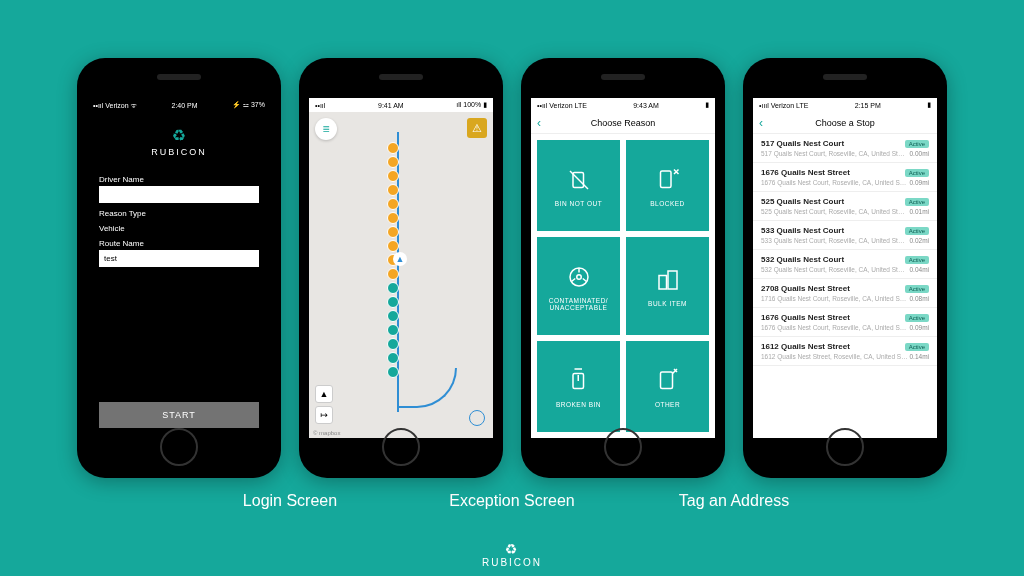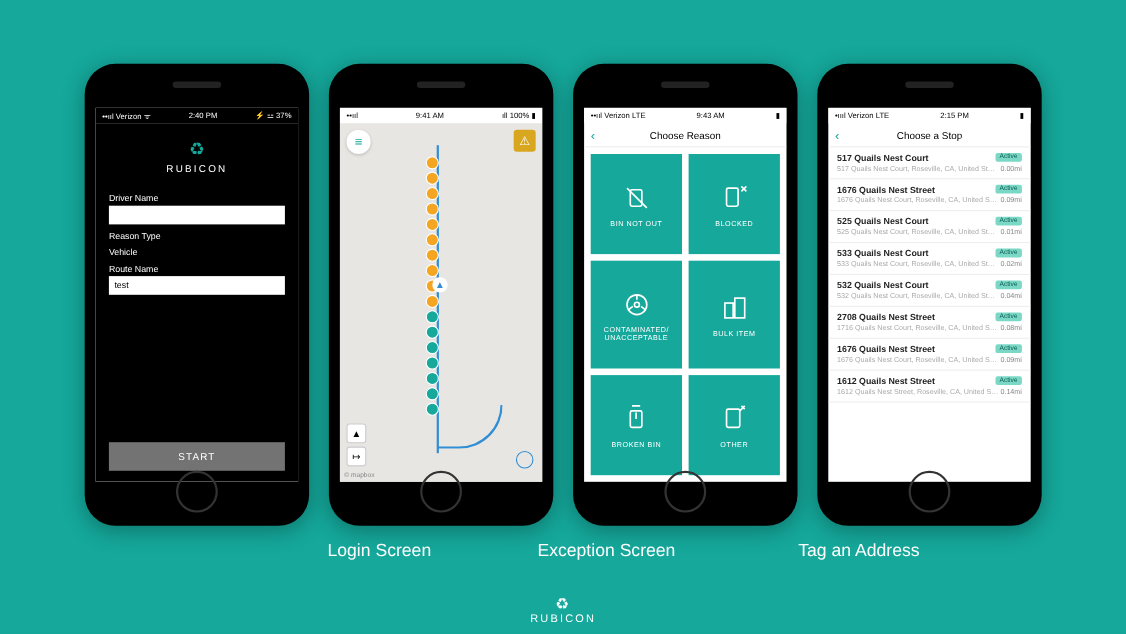--- a/index.html
+++ b/index.html
@@ -137,33 +137,33 @@
     text-align:center; padding:4px; letter-spacing:0.5px;
   }
   .exc-tile svg { width:30px; height:30px; stroke:#fff; stroke-width:2; fill:none; margin-bottom:5px; }
 
   
   .tag-list { height:calc(100% - 36px); overflow:hidden; }
   .stop-row {
     padding:5px 8px; border-bottom:1px solid #eee;
     display:flex; flex-direction:column; gap:2px;
   }
-  .stop-top { display:flex; justify-content:space-between; align-items:flex-start; }
+  .stop-top { display:flex; justify-content:space-between; align-items:flex-end; }
   .stop-name { font-size:8px; font-weight:600; color:#222; }
   .stop-badge { background:#7bd8c6; color:#0d5d52; font-size:6px; padding:1px 4px; border-radius:2px; }
   .stop-bottom { display:flex; justify-content:space-between; font-size:6.5px; color:#aaa; }
   .stop-dist { color:#888; }
 
   
   .captions {
     display:flex; justify-content:center; gap:18px;
     margin-top:14px;
   }
   .caption {
-    width:204px; text-align:right; color:#fff; font-size:16px;
+    width:204px; text-align:center; color:#fff; font-size:16px;
   }
   .footer-logo {
     position:absolute; bottom:8px; left:50%; transform:translateX(-50%);
     color:#fff; text-align:center; font-size:10px; letter-spacing:2px;
   }
   .footer-logo .logo-tri { font-size:14px; color:#fff; display:block; }
 </style>
 </head>
 <body>
 

